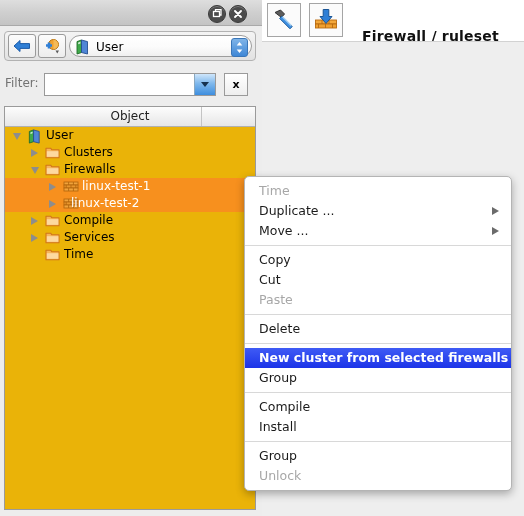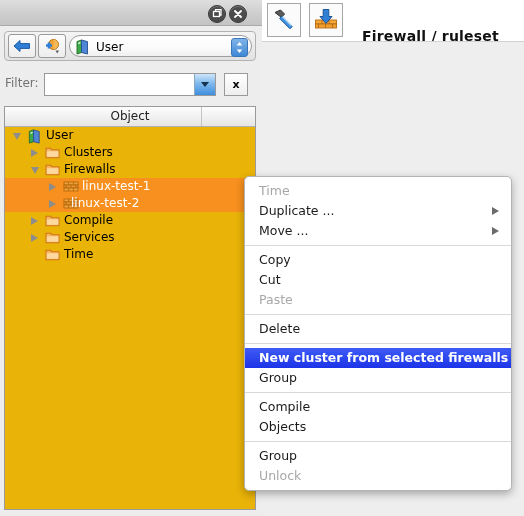--- a/index.html
+++ b/index.html
@@ -485,17 +485,17 @@
     <div class="mi"><span>Copy</span></div>
     <div class="mi"><span>Cut</span></div>
     <div class="mi disabled"><span>Paste</span></div>
     <div class="msep"></div>
     <div class="mi"><span>Delete</span></div>
     <div class="msep"></div>
     <div class="mi highlight"><span>New cluster from selected firewalls</span></div>
     <div class="mi"><span>Group</span></div>
     <div class="msep"></div>
     <div class="mi"><span>Compile</span></div>
-    <div class="mi"><span>Objects</span></div>
+    <div class="mi"><span>Install</span></div>
     <div class="msep"></div>
     <div class="mi"><span>Group</span></div>
     <div class="mi disabled"><span>Unlock</span></div>
   </div>
 
 </body></html>

